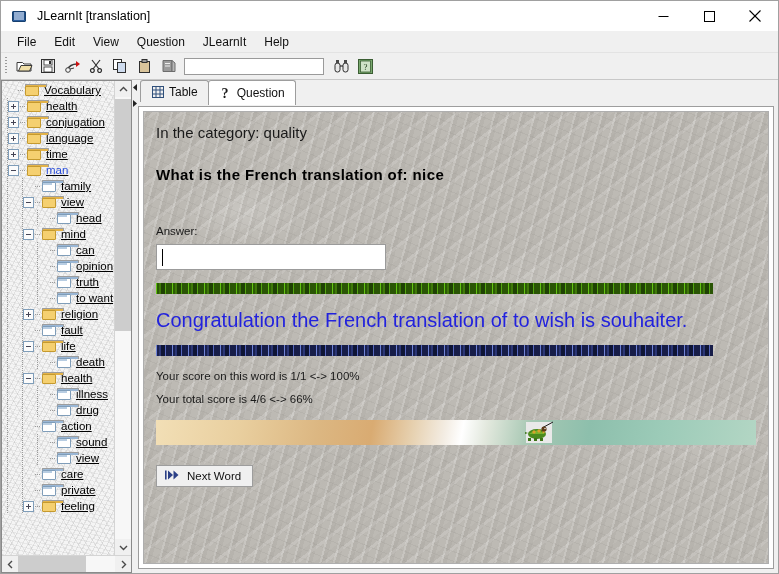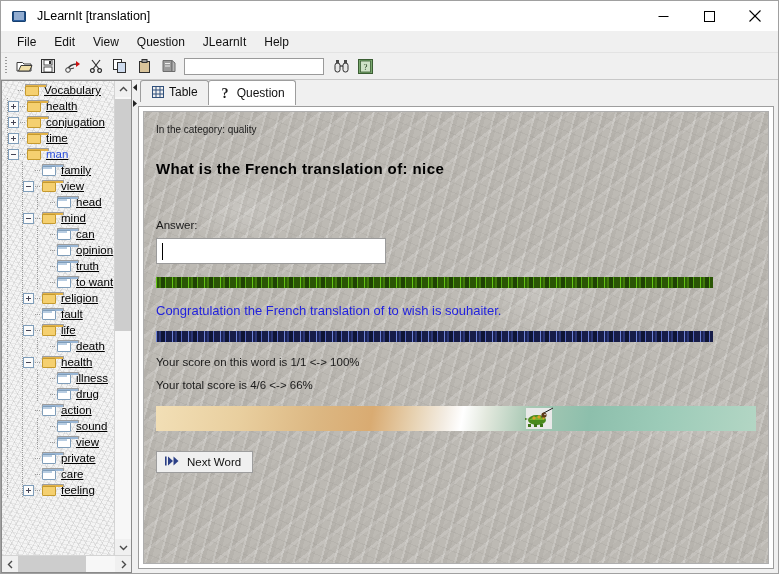--- a/index.html
+++ b/index.html
@@ -336,21 +336,21 @@
       repeating-linear-gradient(105deg, rgba(255,255,255,.16) 0 2px, rgba(140,136,130,.13) 2px 6px, transparent 6px 13px),
       repeating-linear-gradient(-38deg, rgba(255,255,255,.12) 0 3px, rgba(150,146,140,.10) 3px 8px, transparent 8px 17px),
       repeating-linear-gradient(22deg, rgba(120,117,112,.10) 0 1px, transparent 1px 9px),
       radial-gradient(ellipse 90px 50px at 16% 22%, rgba(255,255,255,.18), transparent 70%),
       radial-gradient(ellipse 120px 60px at 62% 40%, rgba(255,255,255,.14), transparent 70%),
       radial-gradient(ellipse 110px 55px at 88% 70%, rgba(255,255,255,.12), transparent 70%),
       radial-gradient(ellipse 100px 45px at 35% 78%, rgba(160,156,150,.14), transparent 70%);
   }
   .stage-inner { padding: 10px 12px 0 12px; }
 
-  .cat-line { font-size: 10px; color: #1a1a1a; margin: 2px 0 0 0; }
+  .cat-line { font-size: 15px; color: #1a1a1a; margin: 2px 0 0 0; }
   .question {
     font-size: 15px;
     font-weight: bold;
     color: #000;
     margin: 25px 0 0 0;
     letter-spacing: .4px;
   }
   .answer-label { font-size: 11.5px; color: #1a1a1a; margin: 42px 0 0 0; }
   .answer-box {
     margin-top: 7px;
@@ -382,21 +382,21 @@
   }
   .bar.water {
     background-color: #141b42;
     background-image:
       repeating-linear-gradient(91deg, #6f83d6 0 1px, #1a2150 1px 3px, #2b3676 3px 5px, #0f1535 5px 9px, #5566bd 9px 10px, #171d48 10px 16px),
       repeating-linear-gradient(83deg, rgba(150,170,255,.45) 0 1px, transparent 1px 13px),
       linear-gradient(to right, rgba(120,140,230,.45), rgba(18,24,62,.6) 58%, rgba(10,14,40,.85));
   }
 
   .congrats {
-    font-size: 13px;
+    font-size: 20px;
     color: #2222dd;
     margin-top: 15px;
   }
   .score {
     font-size: 11.5px;
     color: #1a1a1a;
     margin-top: 14px;
   }
   .score.second { margin-top: 11px; }
 
@@ -589,20 +589,32 @@
               <div class="tnode">
                 <div class="ind" style="width: 6px;">
                   <div class="dotline" style="left: 5px;"></div>
                 </div>
                 <div class="toggle plus"></div>
                 <div class="hdots"></div>
                 <div class="folder closed">
                   <span class="tab"></span>
                   <span class="body"></span>
                 </div>
+                <span class="tlabel">language</span>
+              </div>
+              <div class="tnode">
+                <div class="ind" style="width: 6px;">
+                  <div class="dotline" style="left: 5px;"></div>
+                </div>
+                <div class="toggle plus"></div>
+                <div class="hdots"></div>
+                <div class="folder closed">
+                  <span class="tab"></span>
+                  <span class="body"></span>
+                </div>
                 <span class="tlabel">time</span>
               </div>
               <div class="tnode">
                 <div class="ind" style="width: 6px;">
                   <div class="dotline" style="left: 5px;"></div>
                 </div>
                 <div class="toggle"></div>
                 <div class="hdots"></div>
                 <div class="folder closed">
                   <span class="tab"></span>
@@ -858,34 +870,34 @@
                 <div class="ind" style="width: 21px;">
                   <div class="dotline" style="left: 5px;"></div>
                   <div class="dotline" style="left: 20px;"></div>
                 </div>
                 <div class="togspace"></div>
                 <div class="hdots"></div>
                 <div class="folder leaf">
                   <span class="tab"></span>
                   <span class="body"></span>
                 </div>
+                <span class="tlabel">care</span>
+              </div>
+              <div class="tnode">
+                <div class="ind" style="width: 21px;">
+                  <div class="dotline" style="left: 5px;"></div>
+                  <div class="dotline" style="left: 20px;"></div>
+                </div>
+                <div class="togspace"></div>
+                <div class="hdots"></div>
+                <div class="folder leaf">
+                  <span class="tab"></span>
+                  <span class="body"></span>
+                </div>
                 <span class="tlabel">private</span>
-              </div>
-              <div class="tnode">
-                <div class="ind" style="width: 21px;">
-                  <div class="dotline" style="left: 5px;"></div>
-                  <div class="dotline" style="left: 20px;"></div>
-                </div>
-                <div class="togspace"></div>
-                <div class="hdots"></div>
-                <div class="folder leaf">
-                  <span class="tab"></span>
-                  <span class="body"></span>
-                </div>
-                <span class="tlabel">care</span>
               </div>
               <div class="tnode">
                 <div class="ind" style="width: 21px;">
                   <div class="dotline" style="left: 5px;"></div>
                   <div class="dotline" style="left: 20px;"></div>
                 </div>
                 <div class="toggle plus"></div>
                 <div class="hdots"></div>
                 <div class="folder closed">
                   <span class="tab"></span>

